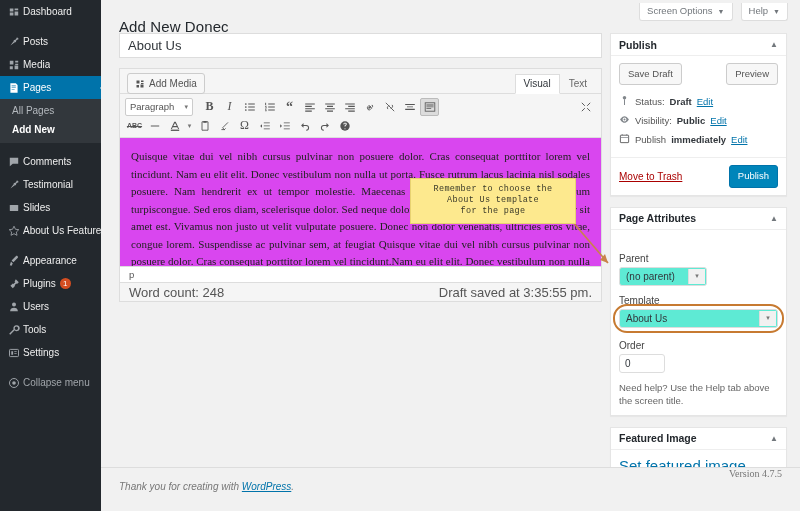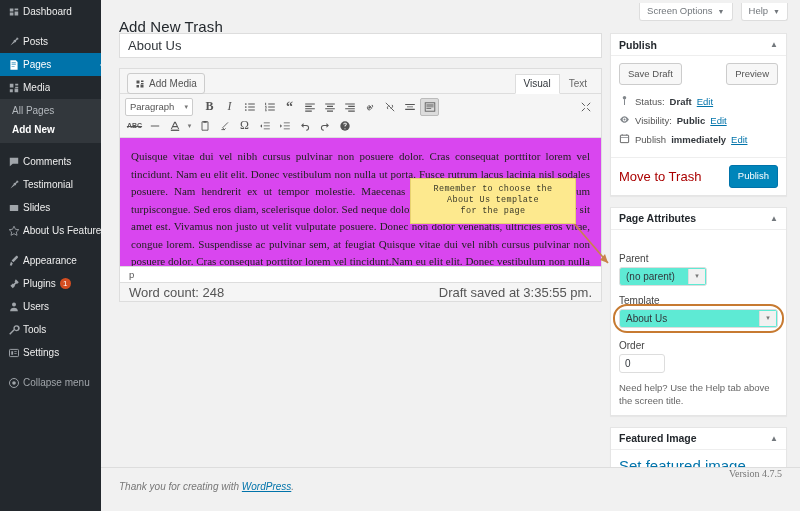--- a/index.html
+++ b/index.html
@@ -180,21 +180,21 @@
   }
   .btn-secondary { background:#f7f7f7; border:1px solid #ccc; color:#555; }
   .btn-primary { background:#0085ba; border:1px solid #0073aa; color:#fff; }
   .misc-line {
     display:flex; align-items:center; gap:5px;
     font-size:9.5px; color:#555; padding:3px 0;
   }
   .misc-line svg { width:11px; height:11px; fill:#82878c; flex:0 0 11px; }
   .misc-line b { color:#32373c; }
   a.lnk { color:#0073aa; text-decoration:underline; cursor:pointer; }
-  a.trash { color:#a00; cursor:pointer; font-size:13px; }
+  a.trash { color:#a00; text-decoration:underline; cursor:pointer; font-size:10px; }
   .major-actions {
     border-top:1px solid #eee; padding:7px 8px;
     display:flex; align-items:center; justify-content:space-between;
   }
 
   .field-label { font-size:10px; color:#444; margin:16px 0 3px 0; display:block; }
   .wp-select {
     position:relative; background:#5eead4; border:1px solid #ddd; border-radius:3px;
     height:19px; display:flex; align-items:center;
     font-size:10px; color:#32373c; padding:0 22px 0 6px;
@@ -271,37 +271,37 @@
 
   <div class="menu-item">
     <span class="mi-icon">
       <svg class="ic" viewBox="0 0 20 20">
           <path d="M15 2l3 3-4 2-1 4-3-3-6 8 8-6-3-3 4-1 2-4z"></path>
         </svg>
     </span>
     <span class="mi-label">Posts</span>
   </div>
 
+  <div class="menu-item">
+    <span class="mi-icon">
+      <svg class="ic" viewBox="0 0 20 20">
+          <path d="M3 3h6v6H3zM12 3h5v3h-5zM12 8h5v2h-5zM3 12h5v5H3zM11 11h6v6h-6z"></path>
+        </svg>
+    </span>
+    <span class="mi-label">Media</span>
+  </div>
+
   <div class="menu-item current">
     <span class="mi-icon">
       <svg class="ic" viewBox="0 0 20 20">
           <path d="M4 2h9l3 3v13H4z" fill="currentColor"></path>
           <path d="M6 6h7v1H6zM6 9h7v1H6zM6 12h5v1H6z" fill="#0073aa"></path>
         </svg>
     </span>
     <span class="mi-label">Pages</span>
-  </div>
-
-  <div class="menu-item">
-    <span class="mi-icon">
-      <svg class="ic" viewBox="0 0 20 20">
-          <path d="M3 3h6v6H3zM12 3h5v3h-5zM12 8h5v2h-5zM3 12h5v5H3zM11 11h6v6h-6z"></path>
-        </svg>
-    </span>
-    <span class="mi-label">Media</span>
   </div>
 
   <div class="submenu">
     <div class="sub-item">
       <span>All Pages</span>
     </div>
     <div class="sub-item current">
       <span>Add New</span>
     </div>
   </div>
@@ -411,21 +411,21 @@
 
   <div class="screen-meta-links">
     <div class="sm-btn">
       <span>Screen Options</span><span class="caret">▼</span>
     </div>
     <div class="sm-btn">
       <span>Help</span><span class="caret">▼</span>
     </div>
   </div>
 
-  <h1 class="page-title">Add New Trash</h1>
+  <h1 class="page-title">Add New Donec</h1>
 
   <div id="title-wrap">
     <input id="title" type="text" value="About Us" style="">
   </div>
 
   <div id="postdivrich">
 
     <div class="media-row">
       <div class="btn-addmedia">
         <span>

